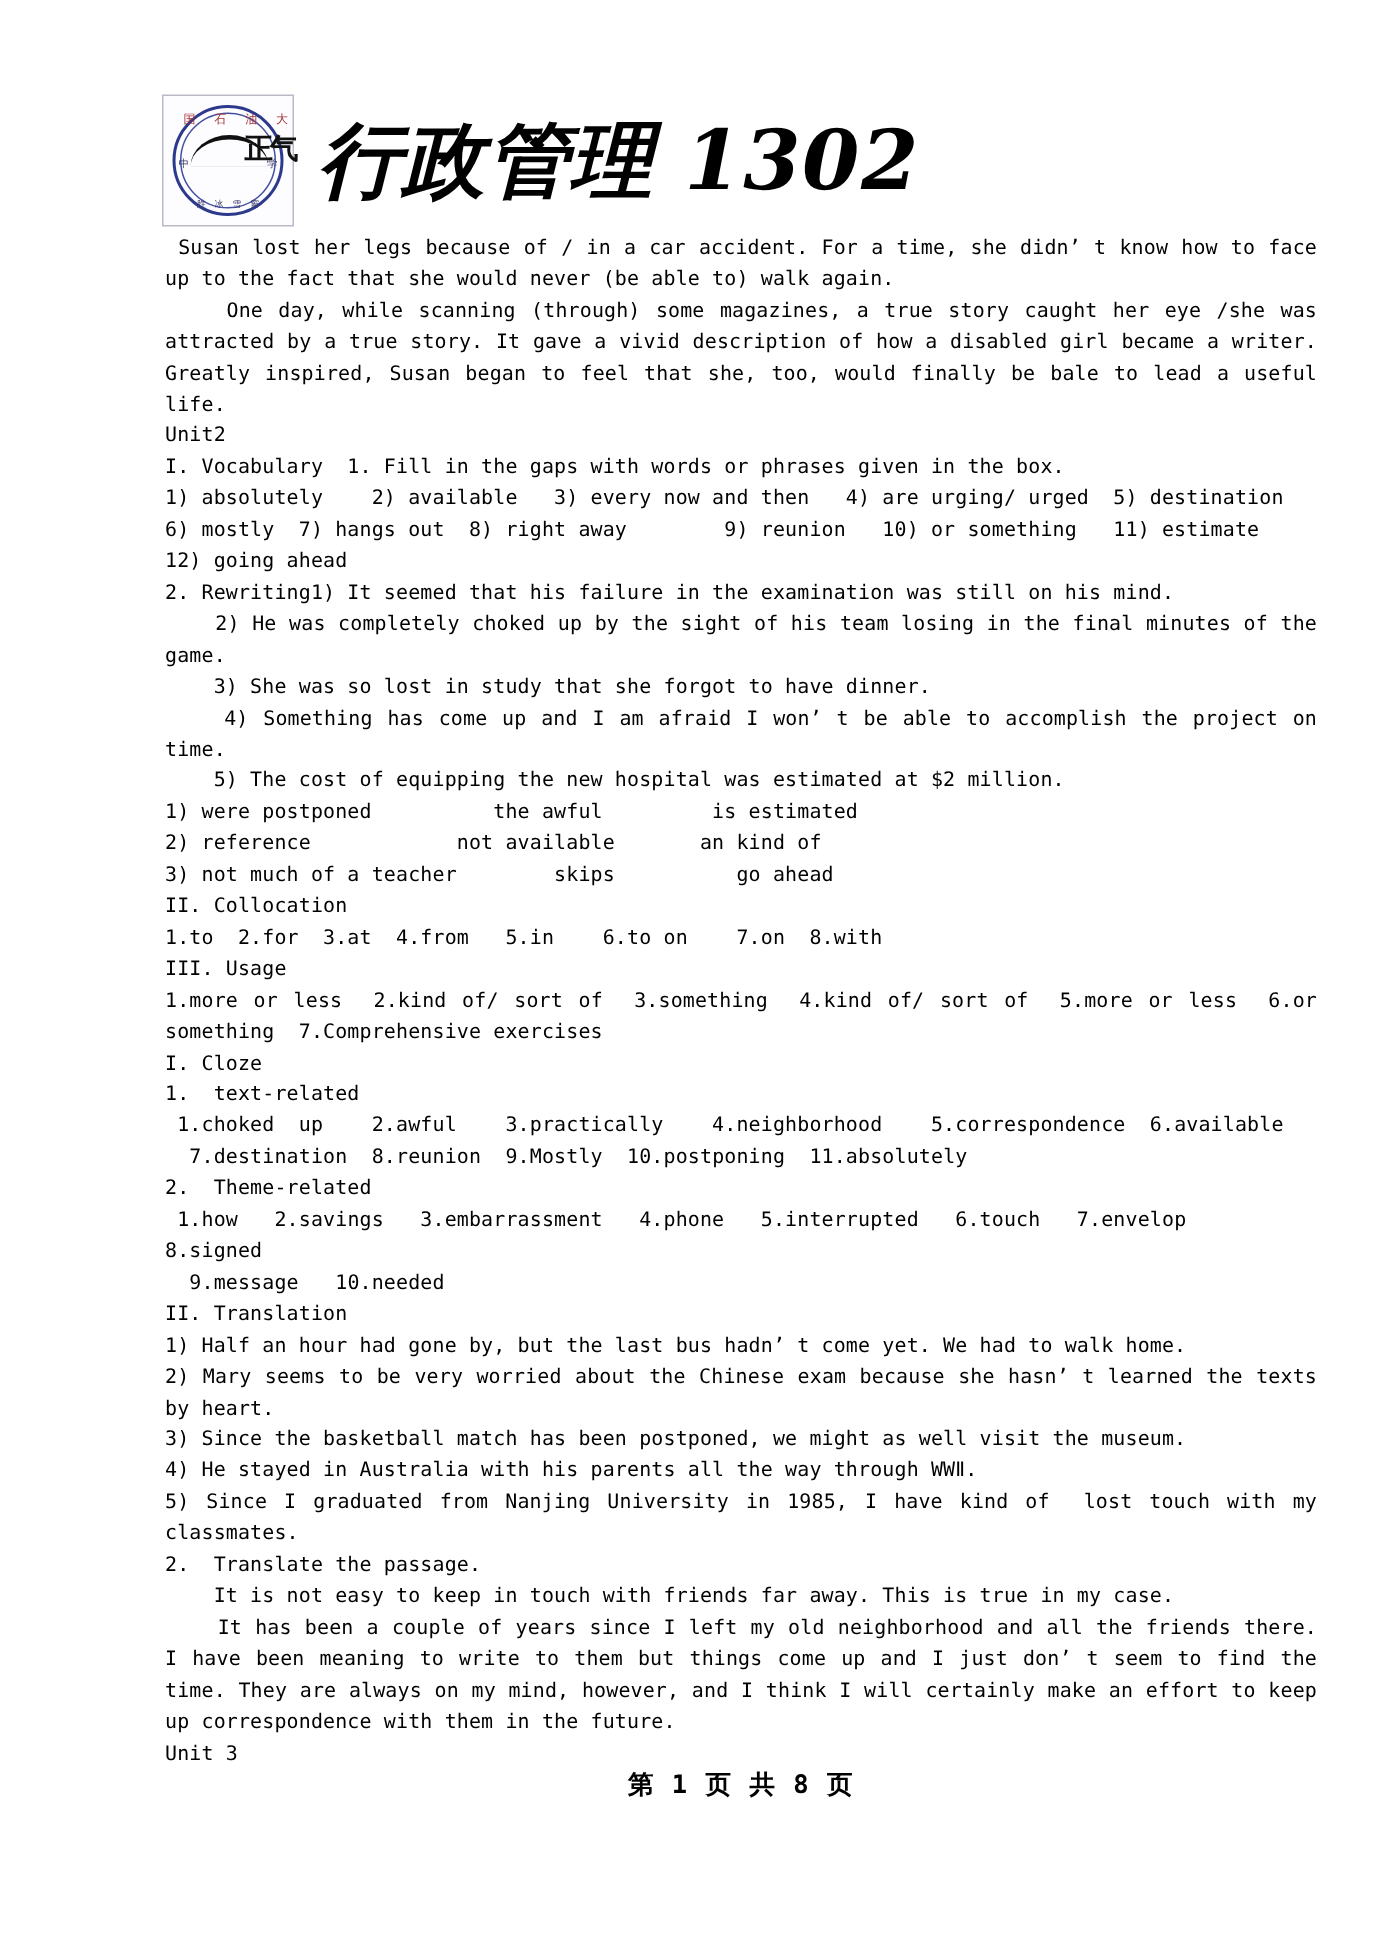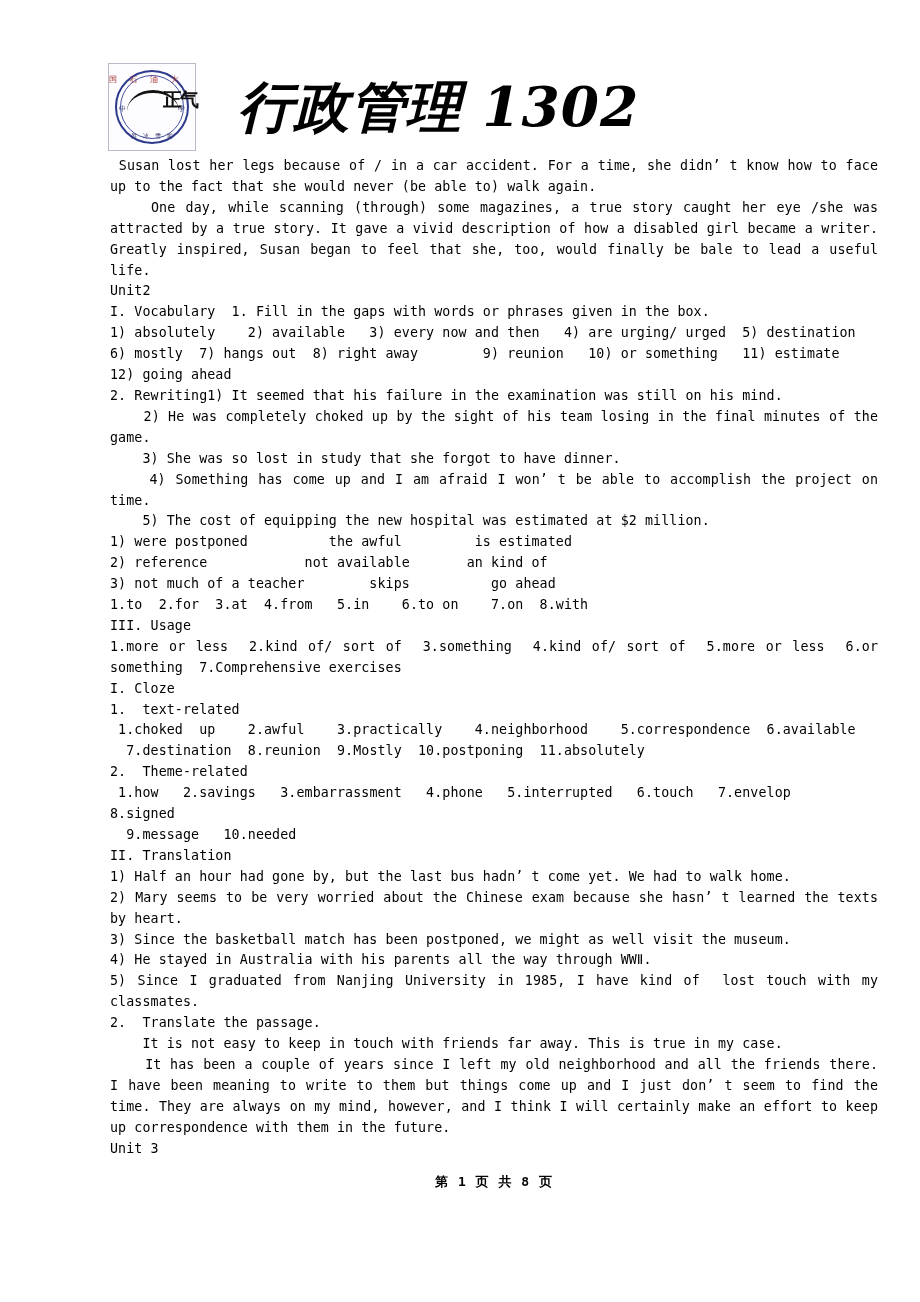--- a/index.html
+++ b/index.html
@@ -64,21 +64,21 @@
     height: 64px;
     border: 1px solid #4450a0;
     border-radius: 50%;
     box-sizing: border-box;
   }
   .seal-arc-text {
     position: absolute;
     left: 0;
     top: 10px;
     width: 88px;
-    text-align: left;
+    text-align: right;
     font-family: "DejaVu Sans", "Liberation Sans", sans-serif;
     font-size: 8px;
     letter-spacing: 5px;
     color: #a33232;
     white-space: nowrap;
   }
   .seal-arc-bottom {
     position: absolute;
     left: 0;
     bottom: 9px;
@@ -117,21 +117,21 @@
     position: absolute;
     left: 18px;
     top: 26px;
     width: 52px;
     height: 18px;
     border-top: 3px solid #111;
     border-radius: 50% 50% 0 0 / 100% 100% 0 0;
   }
 
   .doc-title {
-    margin-left: 42px;
+    margin-left: 16px;
     font-family: "DejaVu Serif", "Liberation Serif", serif;
     font-weight: bold;
     font-style: italic;
     font-size: 55px;
     line-height: 60px;
     letter-spacing: 1px;
     white-space: nowrap;
     color: #000;
   }
 
@@ -152,26 +152,26 @@
     margin: 0;
   }
   .just {
     text-align: justify;
     text-align-last: left;
     text-justify: inter-word;
   }
   .ctr { text-align: left; }
 
   .footer-line {
-    font-size: 13px;
+    font-size: 17px;
     line-height: 20.9px;
     text-align: center;
     font-weight: bold;
     letter-spacing: 1px;
-    margin: 12px;
+    margin: 0;
   }
 </style>
 </head>
 <body>
 
 <div class="page">
 
   <div class="header">
 
     <div class="seal">
@@ -203,20 +203,21 @@
     <p class="ln">2. Rewriting1) It seemed that his failure in the examination was still on his mind.</p>
     <p class="ln just">    2) He was completely choked up by the sight of his team losing in the final minutes of the game.</p>
     <p class="ln">    3) She was so lost in study that she forgot to have dinner.</p>
     <p class="ln just">    4) Something has come up and I am afraid I won’ t be able to accomplish the project on time.</p>
     <p class="ln">    5) The cost of equipping the new hospital was estimated at $2 million.</p>
 
     <p class="ln">1) were postponed          the awful         is estimated</p>
     <p class="ln">2) reference            not available       an kind of</p>
     <p class="ln">3) not much of a teacher        skips          go ahead</p>
 
+    <p class="ln">II. Collocation</p>
     <p class="ln">1.to  2.for  3.at  4.from   5.in    6.to on    7.on  8.with</p>
 
     <p class="ln">III. Usage</p>
     <p class="ln just">1.more or less  2.kind of/ sort of  3.something  4.kind of/ sort of  5.more or less  6.or something  7.Comprehensive exercises</p>
 
     <p class="ln">I. Cloze</p>
     <p class="ln">1.  text-related</p>
     <p class="ln"> 1.choked  up    2.awful    3.practically    4.neighborhood    5.correspondence  6.available</p>
     <p class="ln">  7.destination  8.reunion  9.Mostly  10.postponing  11.absolutely</p>
     <p class="ln">2.  Theme-related</p>

